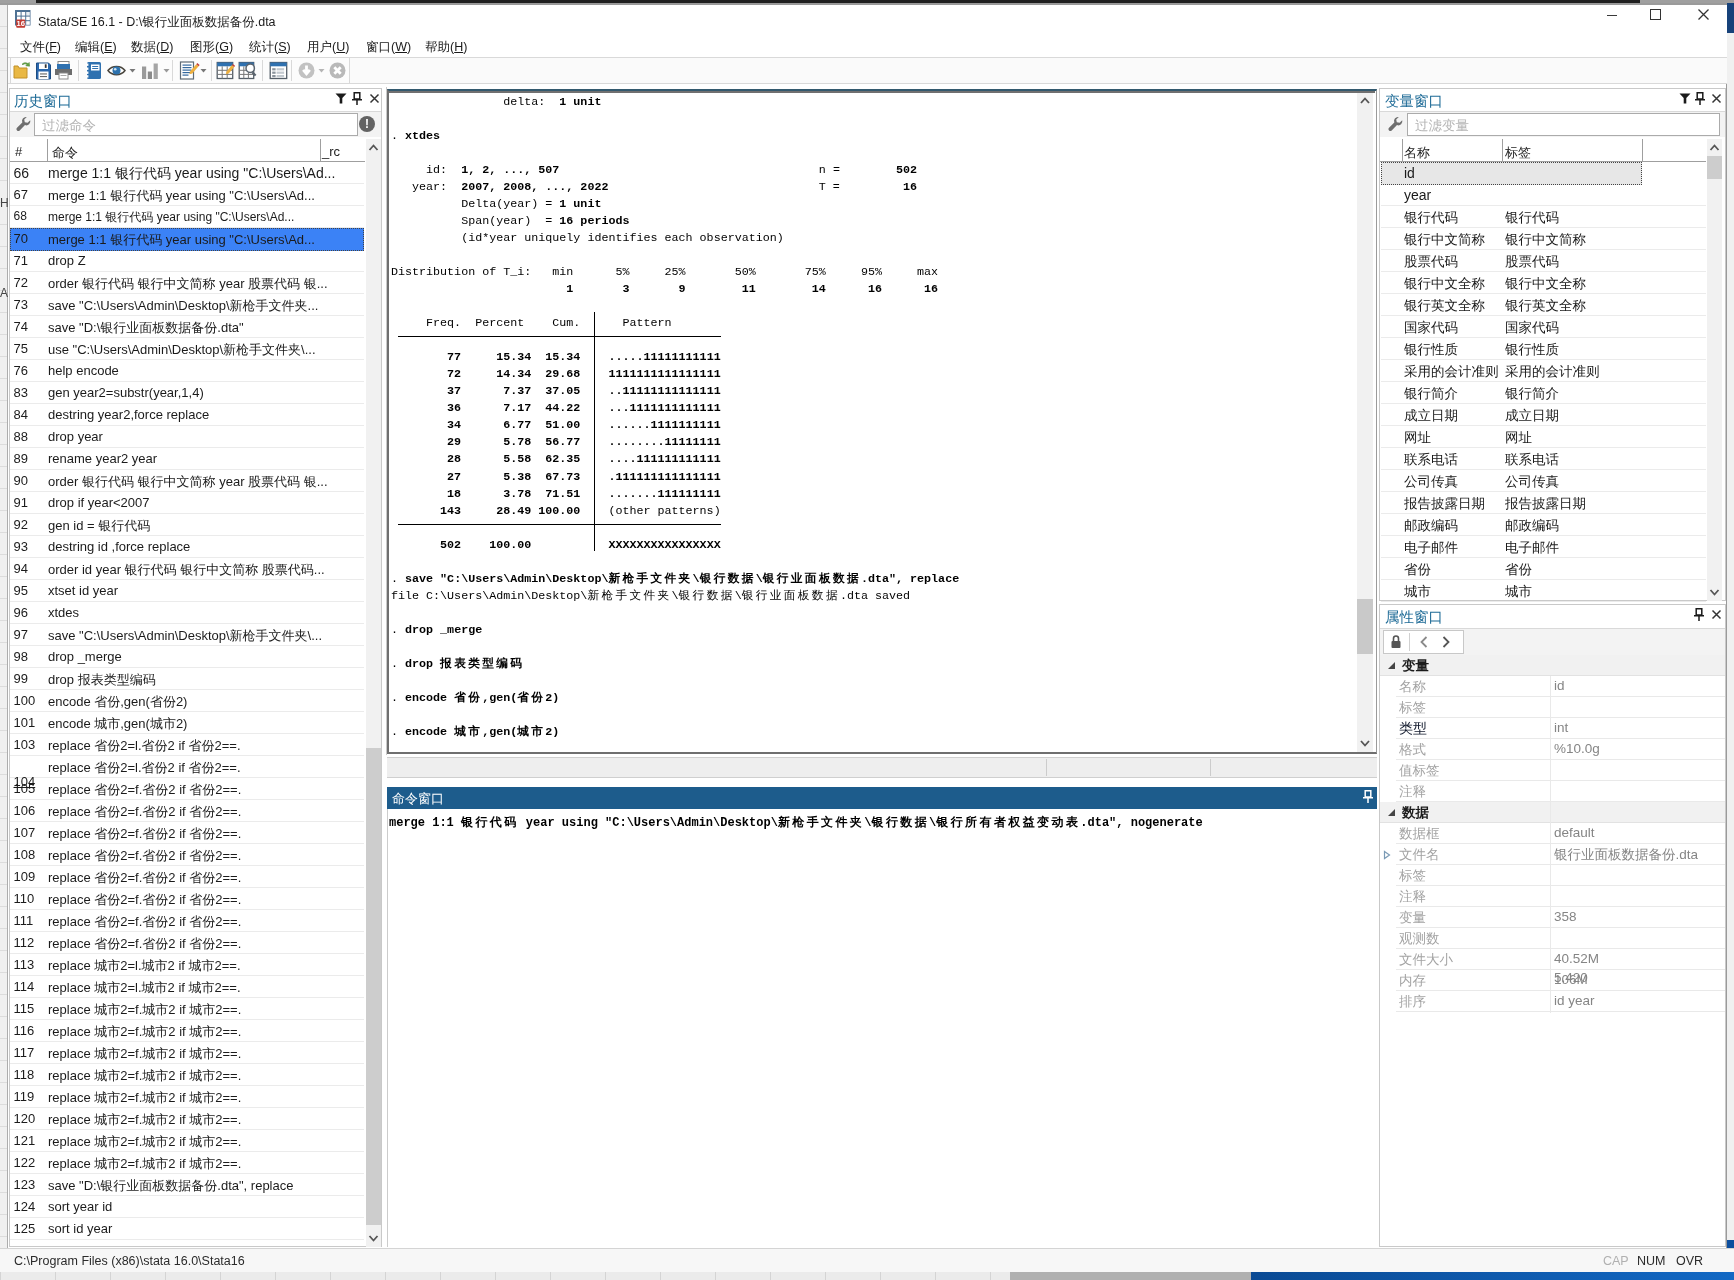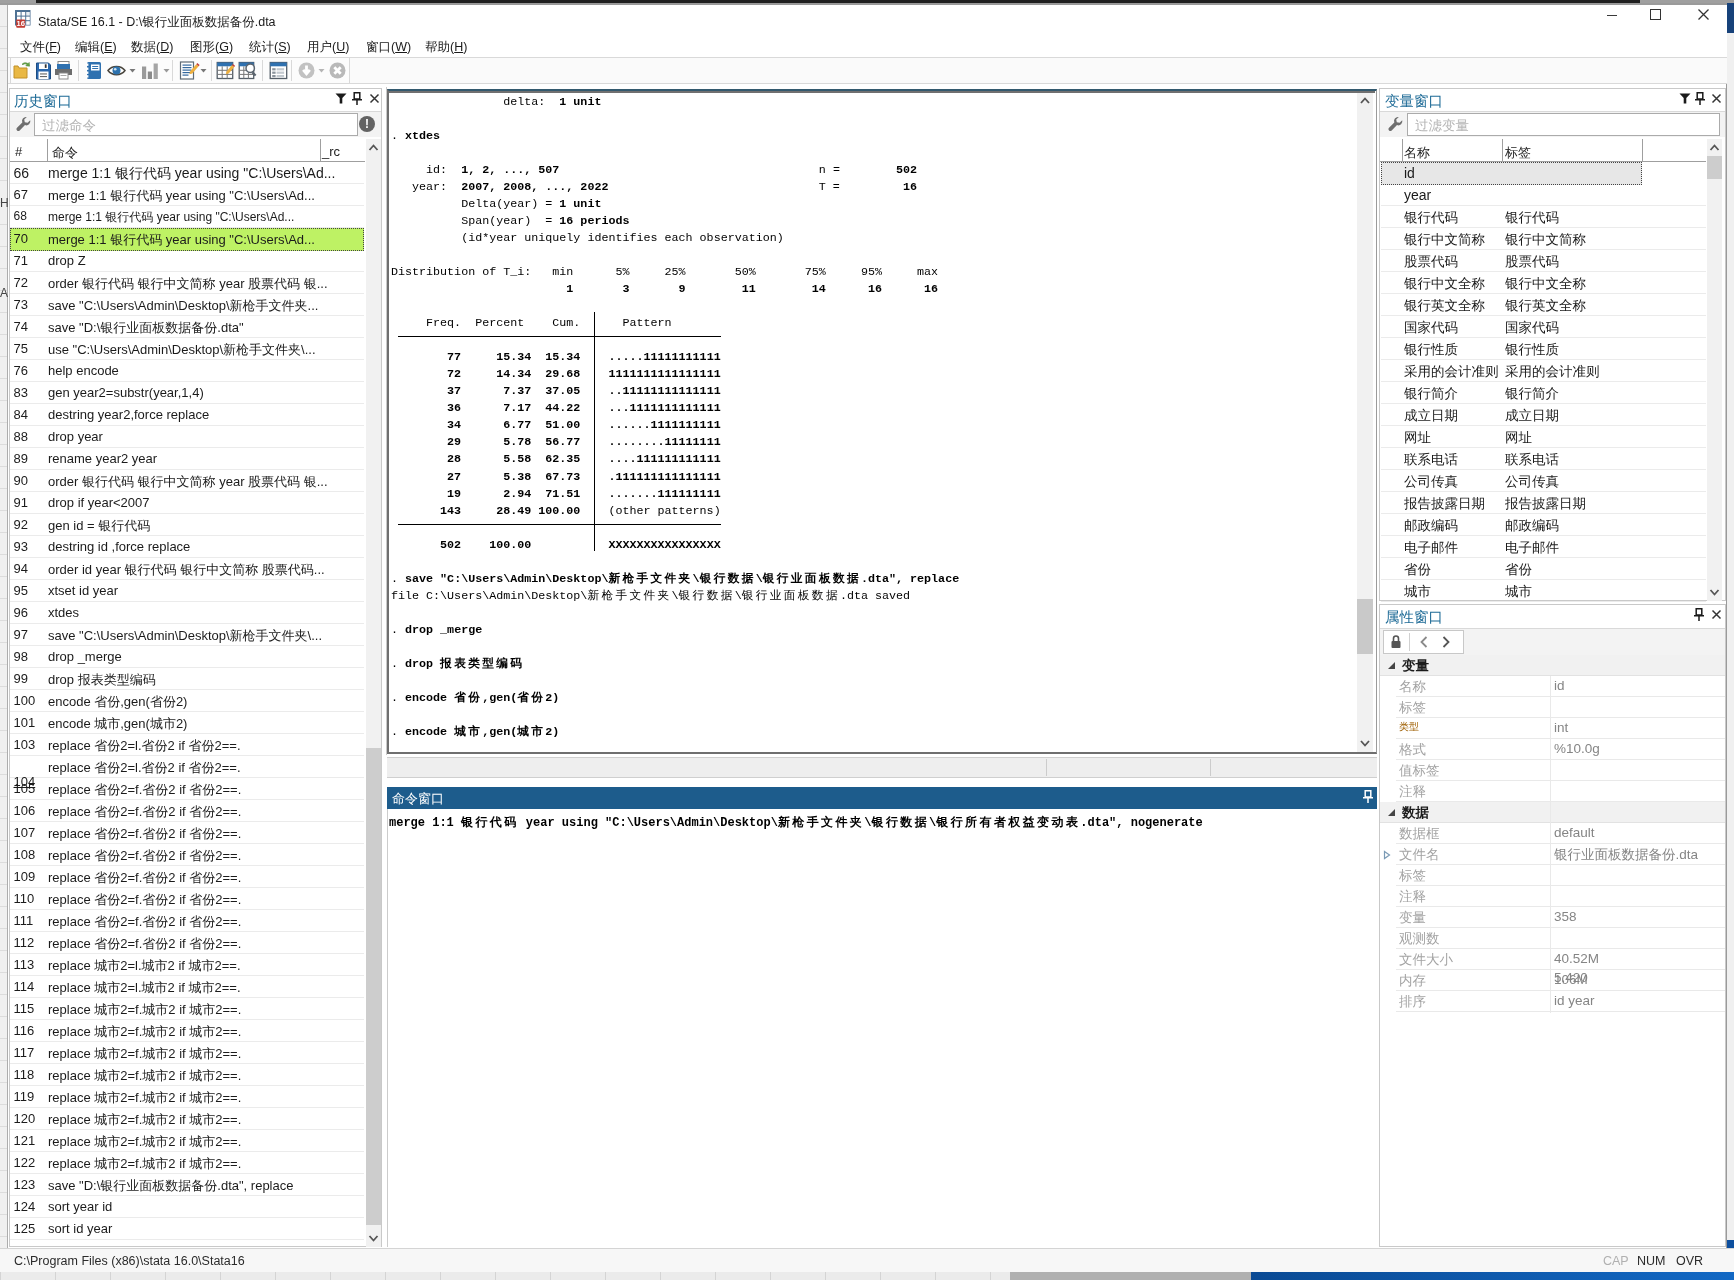--- a/index.html
+++ b/index.html
@@ -201,21 +201,21 @@
     <span style="position:absolute;left:38px;top:3px;white-space:nowrap;overflow:hidden;width:305px;">merge 1:1 银行代码 year using "C:\Users\Ad...</span>
   </div>
 <div class="abs" style="left:10px;top:184px;width:354px;height:22px;font-size:13px;color:#1b1b1b;border-bottom:1px solid #ebebeb;">
     <span style="position:absolute;left:3.5px;top:3px;">67</span>
     <span style="position:absolute;left:38px;top:3px;white-space:nowrap;overflow:hidden;width:305px;">merge 1:1 银行代码 year using "C:\Users\Ad...</span>
   </div>
 <div class="abs" style="left:10px;top:206px;width:354px;height:22px;font-size:12px;color:#1b1b1b;border-bottom:1px solid #ebebeb;">
     <span style="position:absolute;left:3.5px;top:3px;">68</span>
     <span style="position:absolute;left:38px;top:3px;white-space:nowrap;overflow:hidden;width:305px;">merge 1:1 银行代码 year using "C:\Users\Ad...</span>
   </div>
-<div class="abs" style="left:10px;top:228px;width:354px;height:23px;font-size:13px;color:#1b1b1b;background:#bef264;outline:1px dotted #444;outline-offset:-1px;">
+<div class="abs" style="left:10px;top:228px;width:354px;height:23px;font-size:13px;color:#1b1b1b;background:#3b82f6;outline:1px dotted #444;outline-offset:-1px;">
     <span style="position:absolute;left:3.5px;top:3px;">70</span>
     <span style="position:absolute;left:38px;top:3px;white-space:nowrap;overflow:hidden;width:305px;">merge 1:1 银行代码 year using "C:\Users\Ad...</span>
   </div>
 <div class="abs" style="left:10px;top:250px;width:354px;height:22px;font-size:13px;color:#1b1b1b;border-bottom:1px solid #ebebeb;">
     <span style="position:absolute;left:3.5px;top:3px;">71</span>
     <span style="position:absolute;left:38px;top:3px;white-space:nowrap;overflow:hidden;width:305px;">drop Z</span>
   </div>
 <div class="abs" style="left:10px;top:272px;width:354px;height:22px;font-size:13px;color:#1b1b1b;border-bottom:1px solid #ebebeb;">
     <span style="position:absolute;left:3.5px;top:3px;">72</span>
     <span style="position:absolute;left:38px;top:3px;white-space:nowrap;overflow:hidden;width:305px;">order 银行代码 银行中文简称 year 股票代码 银...</span>
@@ -421,21 +421,21 @@
      Freq.  Percent    Cum.      Pattern
 
 <b>        77     15.34  15.34</b>    <b>.....11111111111</b>
 <b>        72     14.34  29.68</b>    <b>1111111111111111</b>
 <b>        37      7.37  37.05</b>    <b>..11111111111111</b>
 <b>        36      7.17  44.22</b>    <b>...1111111111111</b>
 <b>        34      6.77  51.00</b>    <b>......1111111111</b>
 <b>        29      5.78  56.77</b>    <b>........11111111</b>
 <b>        28      5.58  62.35</b>    <b>....111111111111</b>
 <b>        27      5.38  67.73</b>    <b>.111111111111111</b>
-<b>        19      2.94  71.51</b>    <b>.......111111111</b>
+<b>        18      3.78  71.51</b>    <b>.......111111111</b>
 <b>       143     28.49 100.00</b>    (other patterns)
 
 <b>       502    100.00</b>           <b>XXXXXXXXXXXXXXXX</b>
 
 . <b>save "C:\Users\Admin\Desktop\<span class="cj">新枪手文件夹</span>\<span class="cj">银行数据</span>\<span class="cj">银行业面板数据</span>.dta", replace</b>
 file C:\Users\Admin\Desktop\<span class="cj">新枪手文件夹</span>\<span class="cj">银行数据</span>\<span class="cj">银行业面板数据</span>.dta saved
 
 . <b>drop _merge</b>
 
 . <b>drop <span class="cj">报表类型编码</span></b>
@@ -591,21 +591,21 @@
 <svg class="abs" style="left:1387px;top:661px;" width="9" height="9" viewBox="0 0 9 9">
     <path d="M8 1 L8 8 L1 8 Z" fill="#444"></path>
   </svg>
 <div class="abs" style="left:1402px;top:657px;font-size:13.5px;font-weight:bold;color:#1b1b1b;">变量</div>
 <div class="abs" style="left:1396px;top:676px;width:329px;height:21px;border-bottom:1px solid #e9e9e9;"></div>
 <div class="abs" style="left:1399px;top:678px;font-size:13.5px;color:#a3a3a3;">名称</div>
 <div class="abs" style="left:1554px;top:678px;font-size:13.5px;color:#858585;white-space:nowrap;">id</div>
 <div class="abs" style="left:1396px;top:697px;width:329px;height:21px;border-bottom:1px solid #e9e9e9;"></div>
 <div class="abs" style="left:1399px;top:699px;font-size:13.5px;color:#a3a3a3;">标签</div>
 <div class="abs" style="left:1396px;top:718px;width:329px;height:21px;border-bottom:1px solid #e9e9e9;"></div>
-<div class="abs" style="left:1399px;top:720px;font-size:10px;color:#a16207;">类型</div>
+<div class="abs" style="left:1399px;top:720px;font-size:14px;color:#0f172a;">类型</div>
 <div class="abs" style="left:1554px;top:720px;font-size:13.5px;color:#858585;white-space:nowrap;">int</div>
 <div class="abs" style="left:1396px;top:739px;width:329px;height:21px;border-bottom:1px solid #e9e9e9;"></div>
 <div class="abs" style="left:1399px;top:741px;font-size:13.5px;color:#a3a3a3;">格式</div>
 <div class="abs" style="left:1554px;top:741px;font-size:13.5px;color:#858585;white-space:nowrap;">%10.0g</div>
 <div class="abs" style="left:1396px;top:760px;width:329px;height:21px;border-bottom:1px solid #e9e9e9;"></div>
 <div class="abs" style="left:1399px;top:762px;font-size:13.5px;color:#a3a3a3;">值标签</div>
 <div class="abs" style="left:1396px;top:781px;width:329px;height:21px;border-bottom:1px solid #e9e9e9;"></div>
 <div class="abs" style="left:1399px;top:783px;font-size:13.5px;color:#a3a3a3;">注释</div>
 <div class="abs" style="left:1380px;top:802px;width:345px;height:21px;background:#f1f1f1;border-bottom:1px solid #e2e2e2;"></div>
 <svg class="abs" style="left:1387px;top:808px;" width="9" height="9" viewBox="0 0 9 9">

